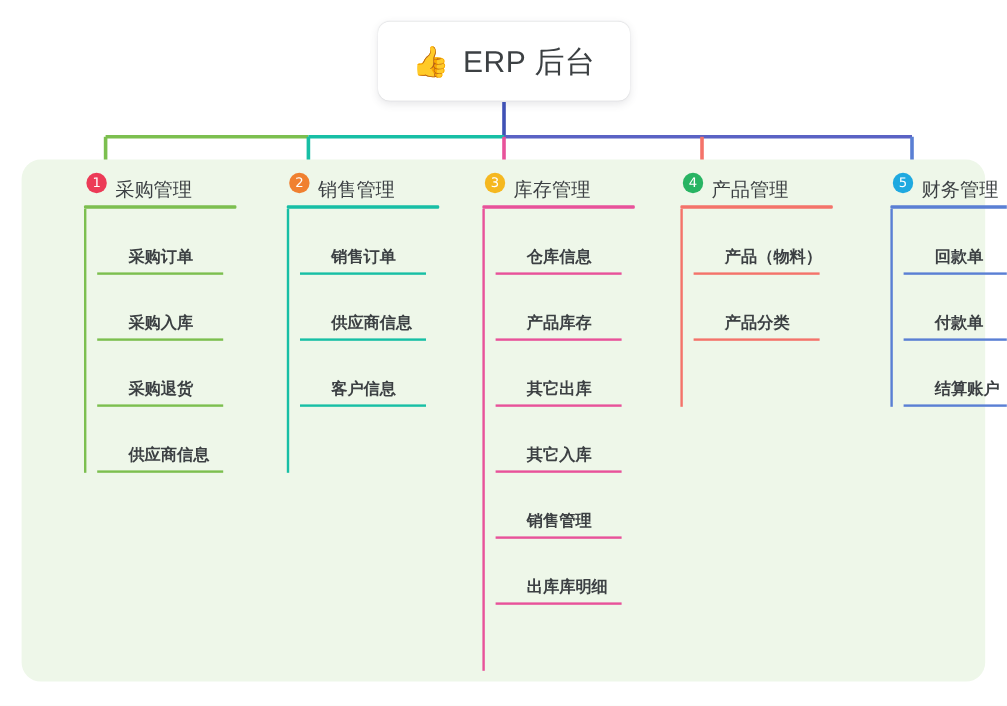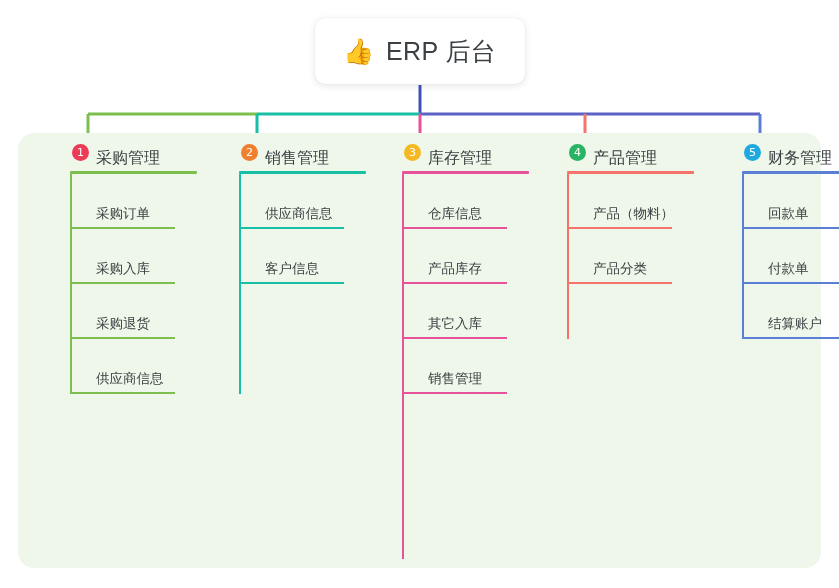--- a/index.html
+++ b/index.html
@@ -110,21 +110,22 @@
   .head-rule {
     height: 3px;
     margin-left: 18px;
     width: 127px;
     border-radius: 1px;
   }
 
   .leaves {
     position: relative;
     margin-left: 18px;
-    padding-left: 0;
+    padding-left: 11px;
+    font-weight: bold;
   }
   .spine {
     position: absolute;
     left: 0;
     top: 0;
     width: 2px;
   }
   .leaf {
     position: relative;
     height: 55px;
@@ -204,20 +205,24 @@
       </div>
       <div class="column" style="left: 203px;">
         <div class="col-head">
           <span class="badge" style="background: rgb(240, 128, 48);">2</span>
           <span class="col-title">销售管理</span>
         </div>
         <div class="head-rule" style="background: rgb(23, 191, 165);"></div>
         <div class="leaves">
           <div class="spine" style="background: rgb(23, 191, 165); height: 220px;"></div>
           <div class="leaf">
+            <span class="leaf-label">销售订单</span>
+            <div class="leaf-rule" style="background: rgb(23, 191, 165);"></div>
+          </div>
+          <div class="leaf">
             <span class="leaf-label">供应商信息</span>
             <div class="leaf-rule" style="background: rgb(23, 191, 165);"></div>
           </div>
           <div class="leaf">
             <span class="leaf-label">客户信息</span>
             <div class="leaf-rule" style="background: rgb(23, 191, 165);"></div>
           </div>
         </div>
       </div>
       <div class="column" style="left: 366px;">
@@ -230,25 +235,33 @@
           <div class="spine" style="background: rgb(232, 82, 154); height: 385px;"></div>
           <div class="leaf">
             <span class="leaf-label">仓库信息</span>
             <div class="leaf-rule" style="background: rgb(232, 82, 154);"></div>
           </div>
           <div class="leaf">
             <span class="leaf-label">产品库存</span>
             <div class="leaf-rule" style="background: rgb(232, 82, 154);"></div>
           </div>
           <div class="leaf">
+            <span class="leaf-label">其它出库</span>
+            <div class="leaf-rule" style="background: rgb(232, 82, 154);"></div>
+          </div>
+          <div class="leaf">
             <span class="leaf-label">其它入库</span>
             <div class="leaf-rule" style="background: rgb(232, 82, 154);"></div>
           </div>
           <div class="leaf">
             <span class="leaf-label">销售管理</span>
+            <div class="leaf-rule" style="background: rgb(232, 82, 154);"></div>
+          </div>
+          <div class="leaf">
+            <span class="leaf-label">出库库明细</span>
             <div class="leaf-rule" style="background: rgb(232, 82, 154);"></div>
           </div>
         </div>
       </div>
       <div class="column" style="left: 531px;">
         <div class="col-head">
           <span class="badge" style="background: rgb(40, 180, 99);">4</span>
           <span class="col-title">产品管理</span>
         </div>
         <div class="head-rule" style="background: rgb(244, 115, 106);"></div>

